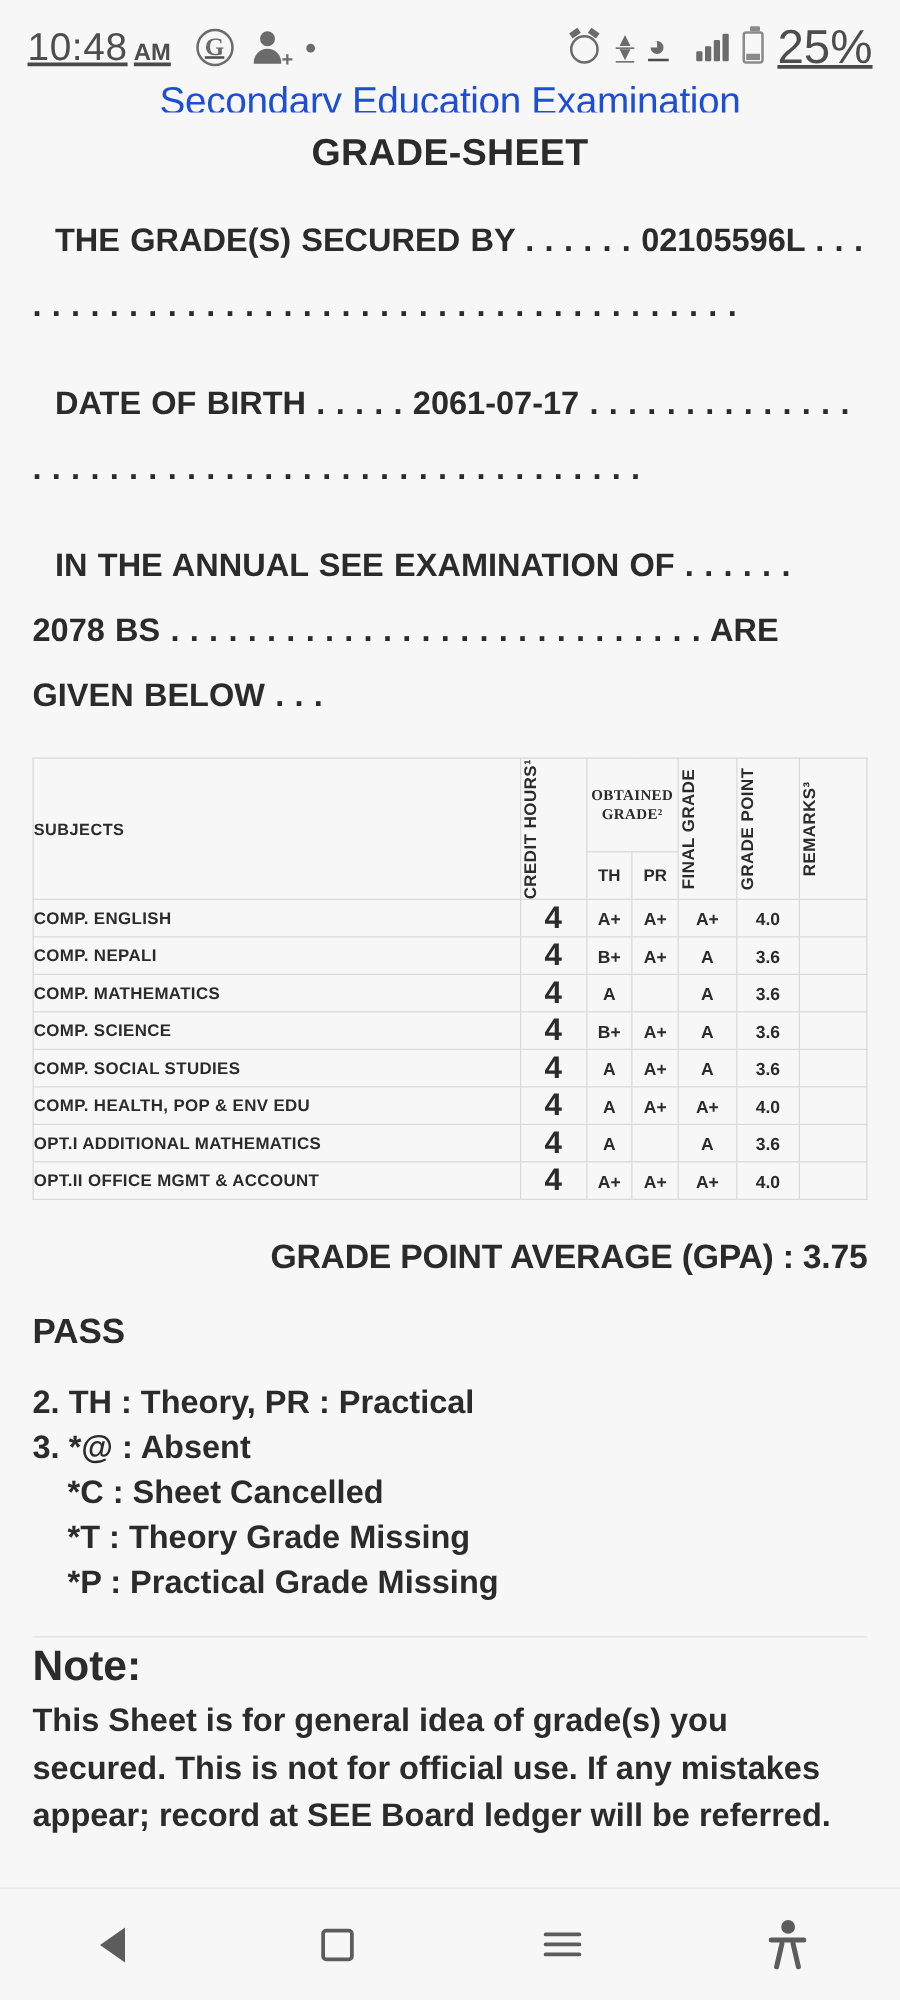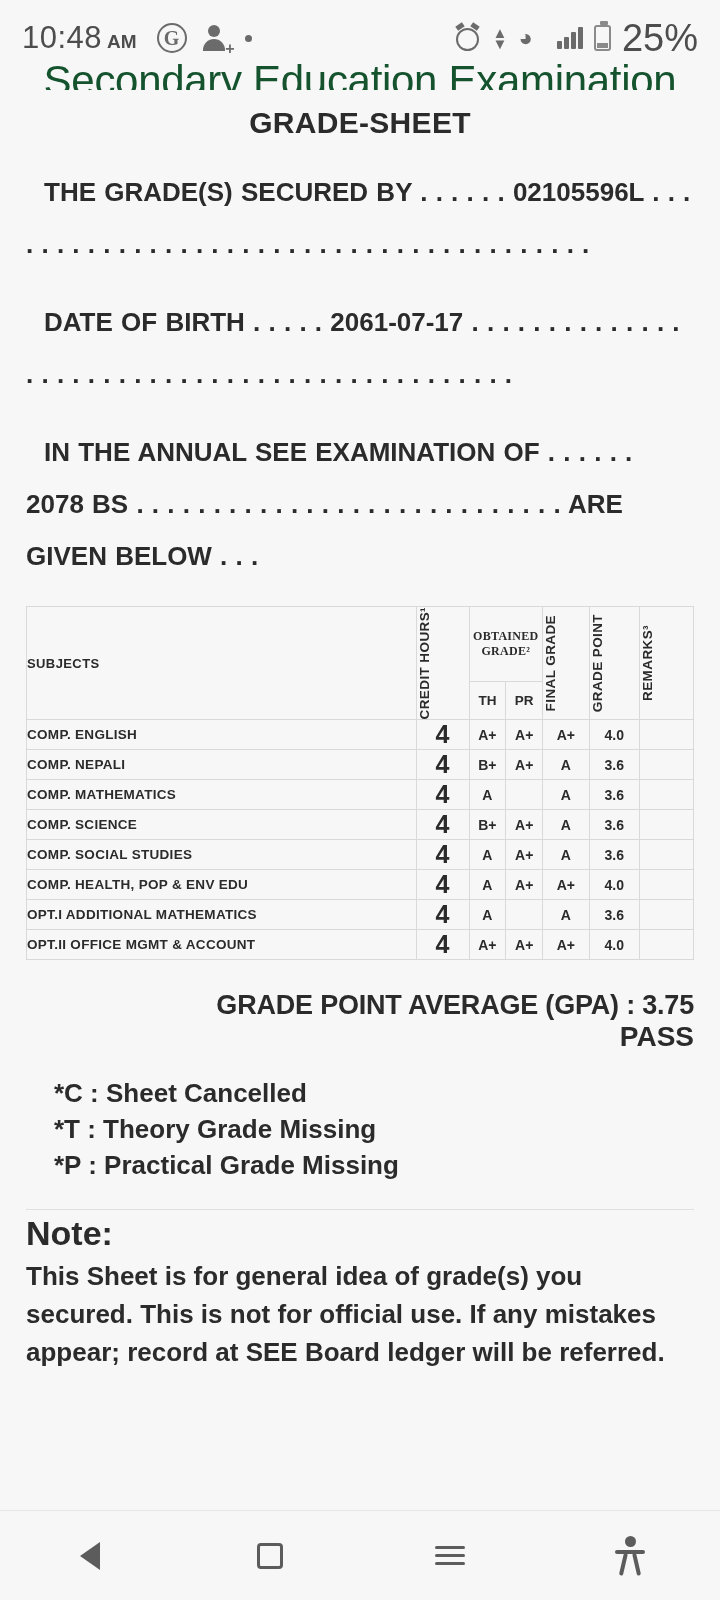--- a/index.html
+++ b/index.html
@@ -8,21 +8,21 @@
     width:720px; height:1600px;
     background:#f7f7f7;
     font-family:"Liberation Sans", sans-serif;
     overflow:hidden;
     position:relative;
   }
 
   
   .statusbar{
     height:76px; background:#f7f7f7; display:flex; align-items:center;
-    padding:12px 22px; color:#4a4a4a;
+    padding:12px 22px; color:#4a4a4a;text-decoration:underline;
   }
   .clock{ font-size:31px; font-weight:400; letter-spacing:0.5px; color:#4d4d4d;}
   .clock .ampm{ font-size:19px; margin-left:5px; font-weight:700; letter-spacing:0;}
   .sb-left-icons{ display:flex; align-items:center; gap:14px; margin-left:20px;}
   .sb-right{ margin-left:auto; display:flex; align-items:center; gap:11px;}
   .g-circle{
     width:30px;height:30px;border-radius:50%;border:2.5px solid #6b6b6b;
     color:#6b6b6b;font-size:20px;font-weight:700;display:flex;align-items:center;
     justify-content:center;font-family:"Liberation Serif", serif;
   }
@@ -52,21 +52,21 @@
 
   
   .page{
     position:absolute; top:76px; left:0; width:720px; height:1434px;
     background:#f7f7f7;
   }
   .doc{
     margin:0 8px; background:#f7f7f7; padding:0 18px; color:#2b2b2b;
   }
   .hdr-blue{
-    text-align:center; color:#14532d; font-size:42px; font-weight:400;
+    text-align:center; color:#1d4ed8; font-size:31px; font-weight:400;
     letter-spacing:-.3px; margin-top:-14px; height:28px; overflow:hidden;
     line-height:38px;
   }
   .hdr-grade{
     text-align:center; font-size:30px; font-weight:700; margin-top:16px; letter-spacing:.3px;
   }
   .para{
     font-size:26px; font-weight:700; line-height:52px; margin-top:26px;
     word-spacing:1px;
   }
@@ -95,21 +95,21 @@
   col.c-ch{width:55px;}
   col.c-th{width:37px;}
   col.c-pr{width:37px;}
   col.c-fg{width:48px;}
   col.c-gp{width:52px;}
   col.c-rm{width:56px;}
 
   .gpa{
     text-align:right; font-size:27px; font-weight:700; margin-top:30px; letter-spacing:-.2px;
   }
-  .pass{ text-align:right; font-size:28px; font-weight:700; }
+  .pass{ font-size:28px; font-weight:700; margin-top:28px;}
   .notes{ margin-top:22px; font-size:26px; font-weight:700; line-height:36px;}
   .notes .ind{ padding-left:28px;}
   hr.sep{ border:0; border-top:1px solid #e0e0e0; margin:26px 0 0 0;}
   .note-head{ font-size:34px; font-weight:700; margin-top:4px;}
   .note-body{ font-size:26px; font-weight:700; line-height:38px; margin-top:4px;}
 
   
   .navbar{
     position:absolute; left:0; bottom:0; width:720px; height:90px;
     background:#f7f7f7; border-top:1px solid #e6e6e6;
@@ -285,20 +285,22 @@
           <td class="sm">4.0</td>
           <td class="sm"></td>
         </tr>
       </tbody>
     </table>
 
     <div class="gpa">GRADE POINT AVERAGE (GPA) : 3.75</div>
     <div class="pass">PASS</div>
 
     <div class="notes">
+      <div>2. TH : Theory, PR : Practical</div>
+      <div>3. *@ : Absent</div>
       <div class="ind">*C : Sheet Cancelled</div>
       <div class="ind">*T : Theory Grade Missing</div>
       <div class="ind">*P : Practical Grade Missing</div>
     </div>
 
     <hr class="sep">
     <div class="note-head">Note:</div>
     <div class="note-body">This Sheet is for general idea of grade(s) you secured. This is not for official use. If any mistakes appear; record at SEE Board ledger will be referred.</div>
   </div>
 </div>

